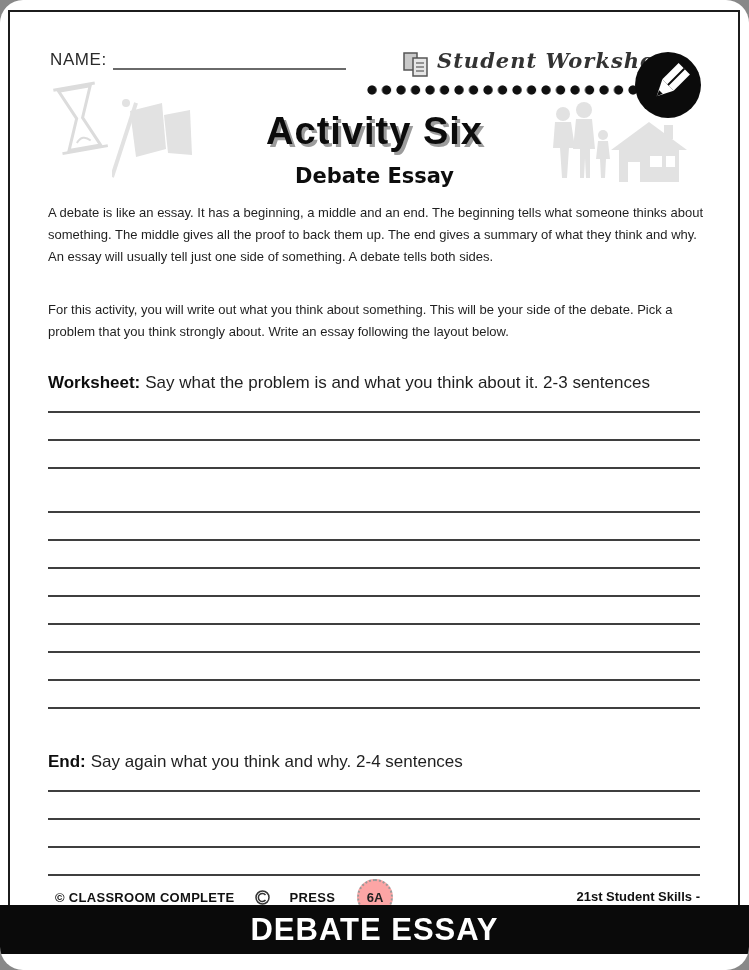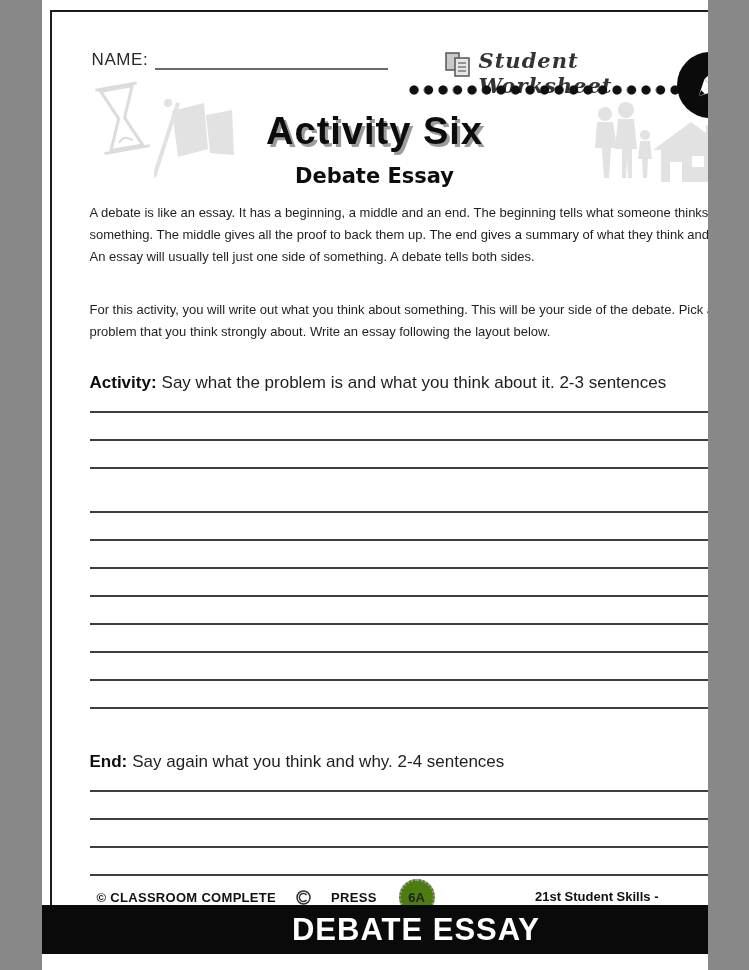--- a/index.html
+++ b/index.html
@@ -1,18 +1,18 @@
 <!DOCTYPE html>
 <html><head>
 <meta charset="utf-8">
 <style>
   html,body{margin:0;padding:0;background:#888;}
   .page{
-    position:relative; width:666px; height:970px; background:#ffffff;
-    font-family:"Liberation Sans", sans-serif; overflow:hidden; margin:0 auto;
+    position:relative; width:749px; height:970px; background:#ffffff;
+    font-family:"Liberation Sans", sans-serif; overflow:hidden; margin:0 auto;border-radius:23px;
   }
   .page-border{
     position:absolute; left:8px; top:10px; width:728px; height:928px;
     border:2px solid #1c1c1c; pointer-events:none;
   }
   
   .name-label{position:absolute; left:50px; top:50px; font-size:17px; letter-spacing:.6px; color:#2a2a2a;}
   .name-line{position:absolute; left:113px; top:51px; width:233px; height:17px; border-bottom:2px solid #6a6a6a;}
   .pages-icon{position:absolute; left:402px; top:51px;}
   .sw-label{
@@ -51,21 +51,21 @@
   .sec-label{font-weight:bold; color:#0d0d0d; margin-right:5px;}
   .write-line{height:26px; border-bottom:2px solid #3f3f3f;}
   .write-line.first{height:17px;}
   
   .copyright{
     position:absolute; left:55px; top:890px; font-size:13px; font-weight:bold;
     letter-spacing:.3px; color:#111; display:flex; align-items:center; gap:20px; z-index:1;
   }
   .page-badge{
     position:absolute; left:357px; top:879px; width:36px; height:36px; border-radius:50%;
-    border:2px dotted #999; background:#4d7c0f; text-align:center; line-height:34px;
+    border:2px dotted #999; background:#fca5a5; text-align:center; line-height:34px;
     font-size:13px; font-weight:bold; color:#222; box-sizing:border-box; z-index:1;
   }
   .series{
     position:absolute; right:49px; top:889px; font-size:13px; font-weight:bold; color:#111; z-index:1;
   }
   .banner{
     position:absolute; left:0; top:905px; width:749px; height:49px; background:#0a0a0a;
     color:#ffffff; text-align:center; line-height:49px; font-size:31px; font-weight:bold;
     letter-spacing:1px; z-index:5; font-family:"Liberation Sans", sans-serif;
   }
@@ -138,21 +138,21 @@
 
   <div class="activity-title">Activity Six</div>
   <div class="subtitle">Debate Essay</div>
 
   <p class="para para-1">A debate is like an essay. It has a beginning, a middle and an end. The beginning tells what someone thinks about something. The middle gives all the proof to back them up. The end gives a summary of what they think and why. An essay will usually tell just one side of something. A debate tells both sides.</p>
   <p class="para para-2">For this activity, you will write out what you think about something. This will be your side of the debate. Pick a problem that you think strongly about. Write an essay following the layout below.</p>
 
   <div id="sections">
     <div class="section" style="top: 372px;">
       <p class="sec-head">
-        <span class="sec-label">Activity:</span><span class="sec-instr">Say what the problem is and what you think about it. 2-3 sentences</span>
+        <span class="sec-label">Worksheet:</span><span class="sec-instr">Say what the problem is and what you think about it. 2-3 sentences</span>
       </p>
     <div class="write-line first"></div>
         <div class="write-line"></div>
         <div class="write-line"></div>
       </div>
 
     <div class="section" style="top: 494px;">
     <div class="write-line first"></div>
         <div class="write-line"></div>
         <div class="write-line"></div>

